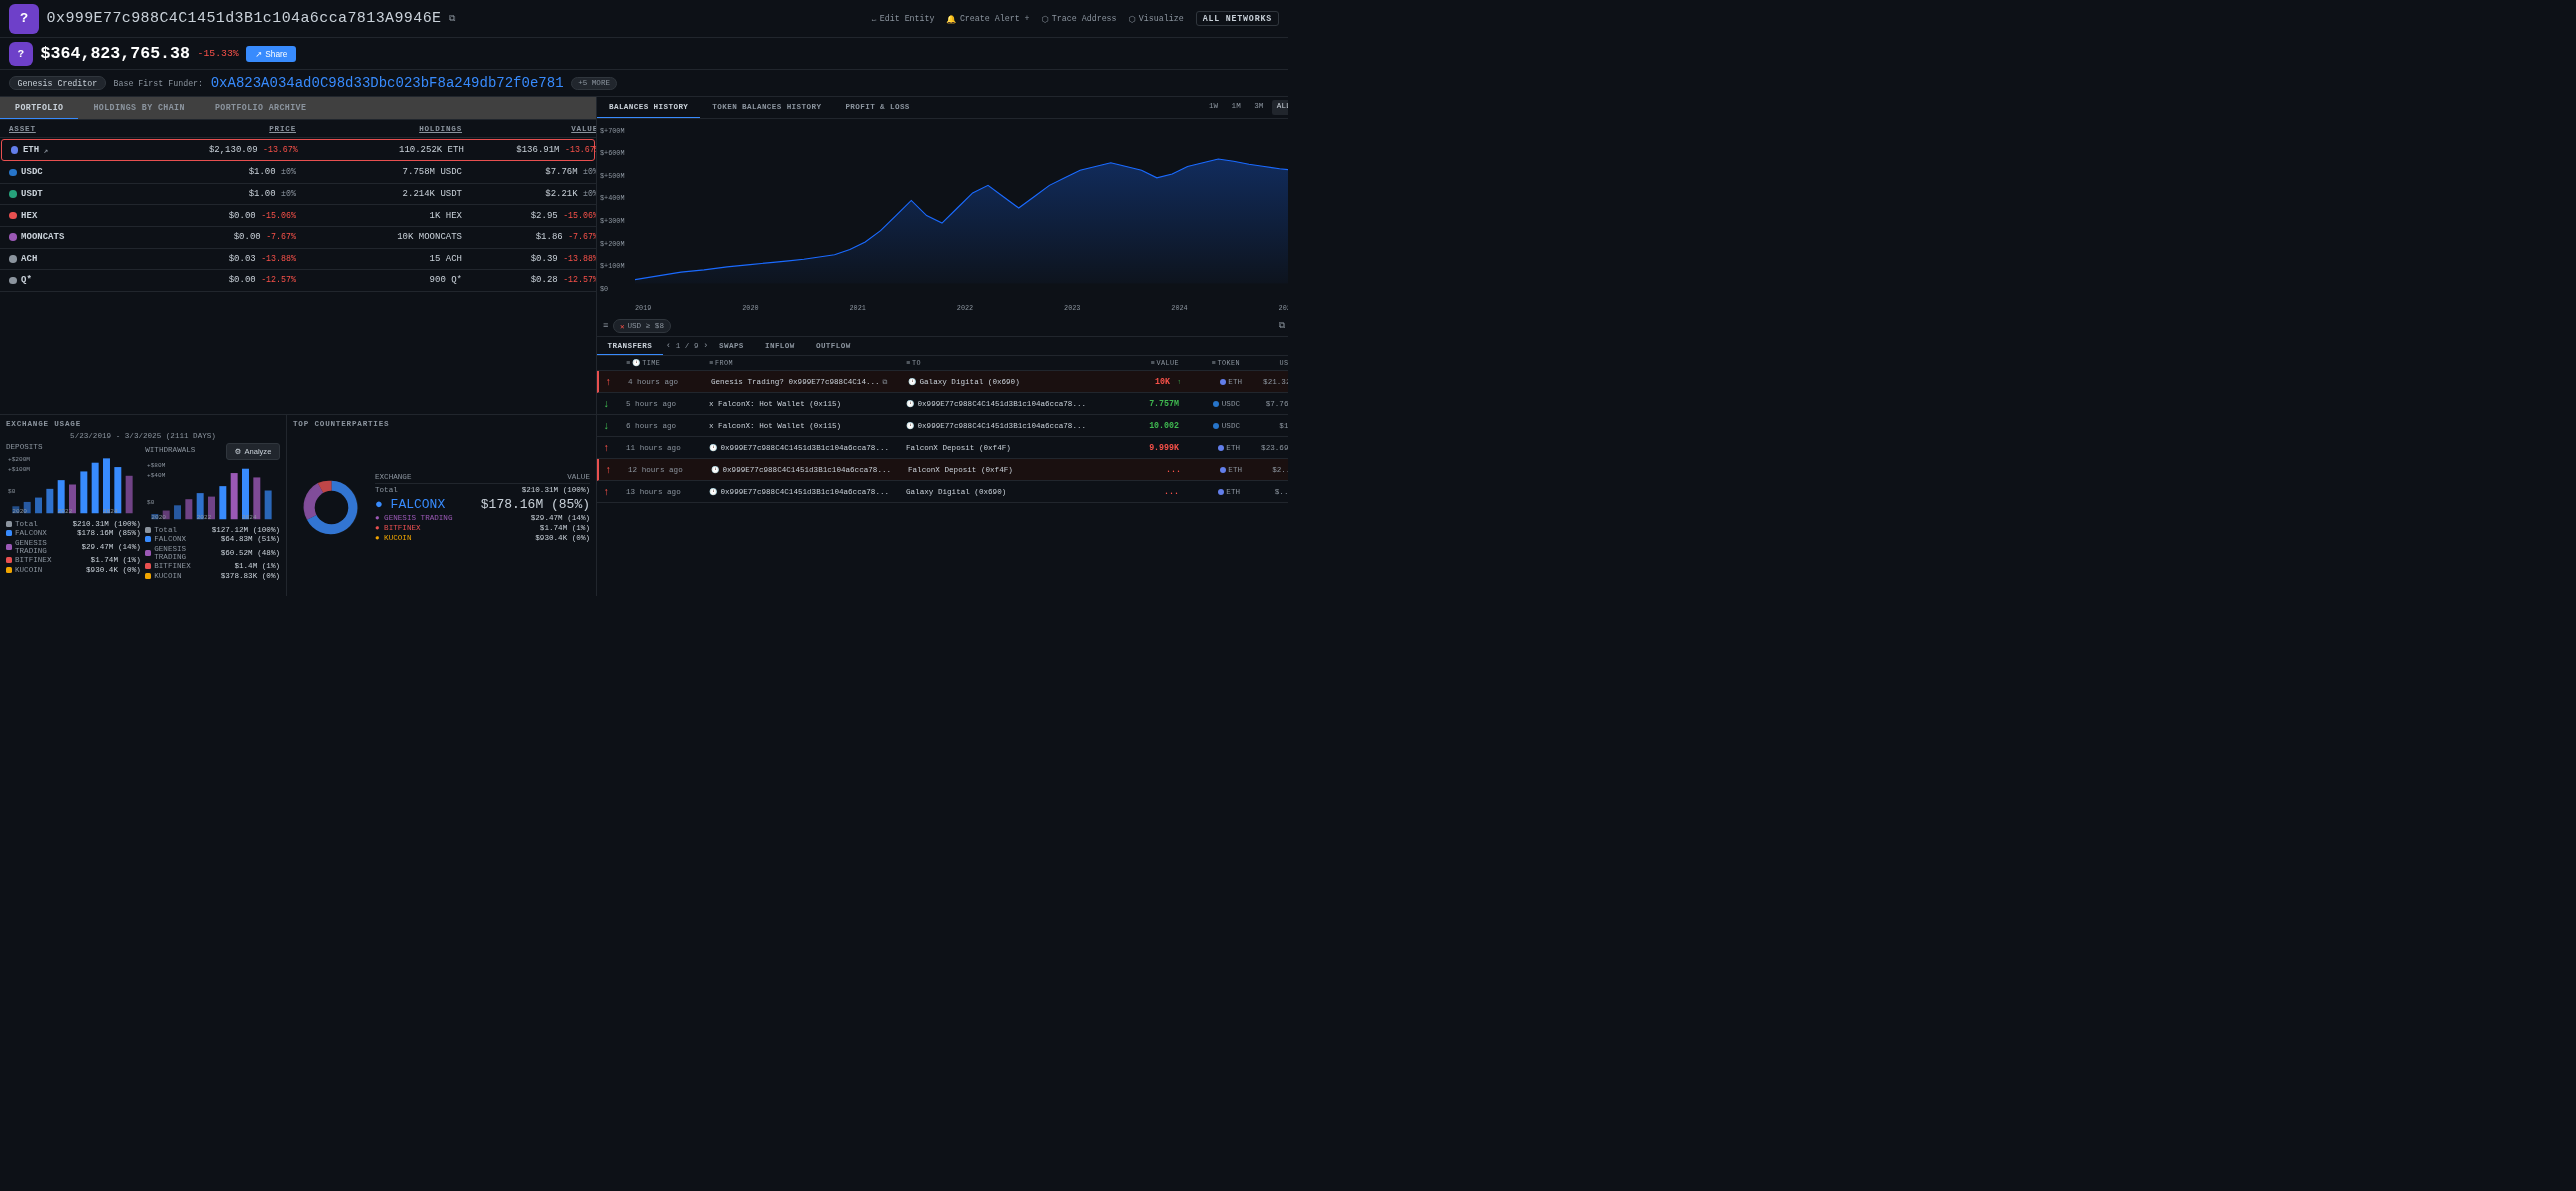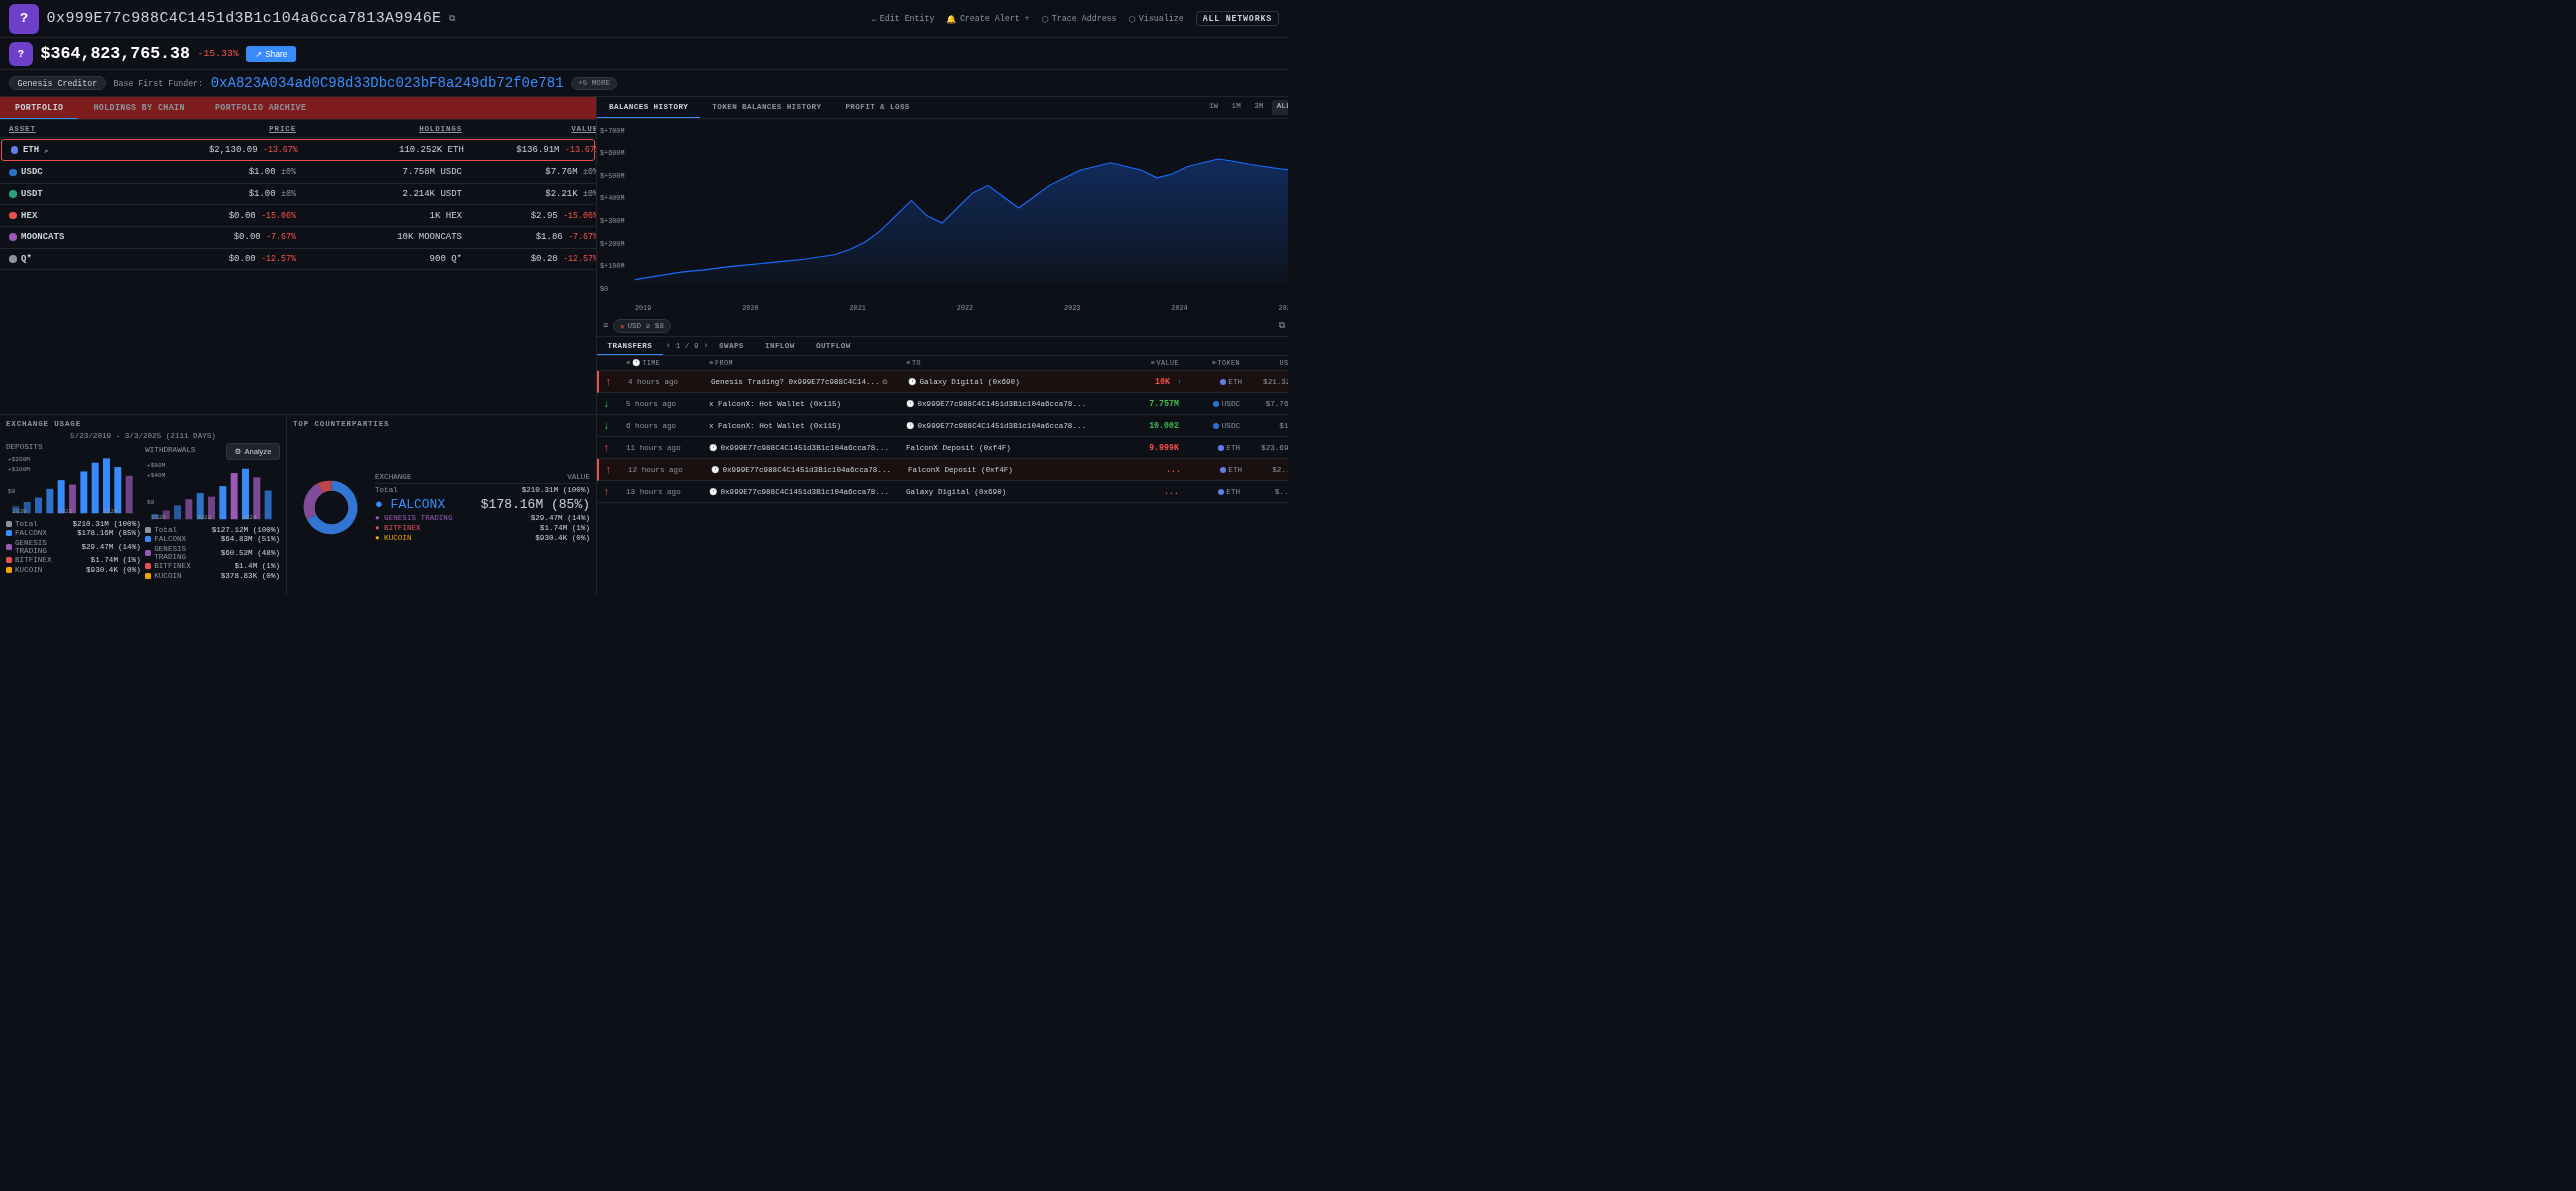--- a/index.html
+++ b/index.html
@@ -154,21 +154,21 @@
       width: 597px;
       border-right: 0.8px solid #21262d;
       display: flex;
       flex-direction: column;
     }
 
     
     .tabs-row {
       display: flex;
       border-bottom: 0.8px solid #21262d;
-      background: #7f1d1d;
+      background: #404040;
     }
     .tab {
       padding: 6px 15px;
       font-size: 8.3px;
       color: #8b949e;
       cursor: pointer;
       border-bottom: 1.5px solid transparent;
       letter-spacing: 0.4px;
       font-weight: bold;
     }
@@ -609,20 +609,37 @@
         </div>
         <div class="holdings-cell">
           <span style="color:#c9d1d9;">10K MOONCATS</span>
         </div>
         <div class="value-cell">
           <span class="price-main">$1.86</span>
           <span class="price-neg"> -7.67%</span>
         </div>
       </div>
 
+      <div class="table-row">
+        <div class="asset-name">
+          <div class="asset-dot" style="background:#8b949e;"></div>
+          <span>ACH</span>
+        </div>
+        <div class="price-cell">
+          <span class="price-main">$0.03</span>
+          <span class="price-neg"> -13.88%</span>
+        </div>
+        <div class="holdings-cell">
+          <span style="color:#c9d1d9;">15 ACH</span>
+        </div>
+        <div class="value-cell">
+          <span class="price-main">$0.39</span>
+          <span class="price-neg"> -13.88%</span>
+        </div>
+      </div>
 
       <div class="table-row">
         <div class="asset-name">
           <div class="asset-dot" style="background:#8b949e;"></div>
           <span>Q*</span>
         </div>
         <div class="price-cell">
           <span class="price-main">$0.00</span>
           <span class="price-neg"> -12.57%</span>
         </div>

